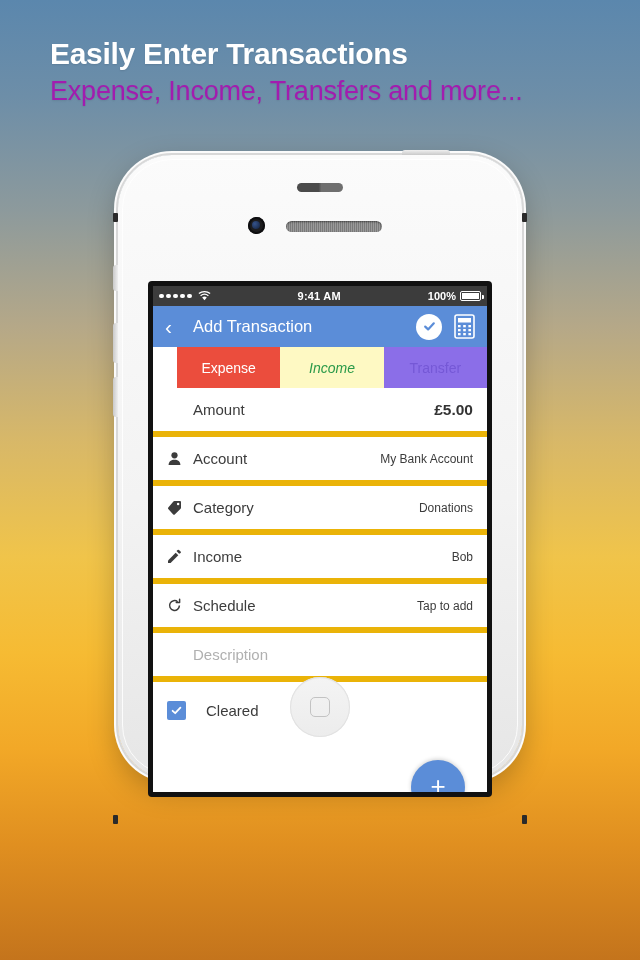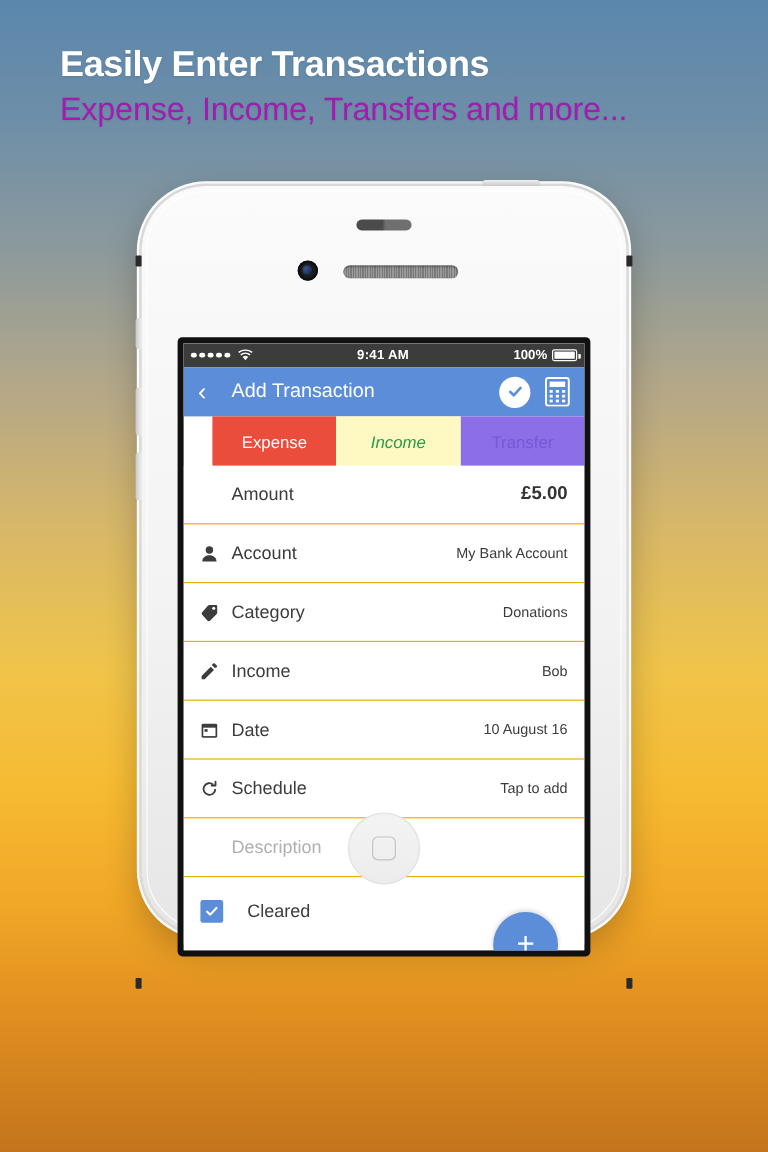--- a/index.html
+++ b/index.html
@@ -128,21 +128,21 @@
   .tab { flex:1; display:flex; align-items:center; justify-content:center;
          font-size:14px; cursor:pointer; }
   .tab.expense  { background:#eb4d3d; color:#ffffff;margin-left:24px; }
   .tab.income   { background:#fef9c3; color:#2b9a49;font-style:italic; }
   .tab.transfer { background:#8b6ee8; color:#7558d6; }
 
   
   .rows { background:#fff; }
   .row {
     display:flex; align-items:center; height:49px;
-    border-bottom:1px solid #eab308; padding:0 14px; cursor:pointer;
+    border-bottom:6px solid #eab308; padding:0 14px; cursor:pointer;
   }
   .row .ico { width:22px; display:flex; align-items:center; color:#3c3c3c; flex:0 0 22px; }
   .row .ico.empty { }
   .row .lbl { font-size:15px; color:#3c3c3c; margin-left:4px; }
   .row .lbl.placeholder { color:#b0b0b0; }
   .row .val { margin-left:auto; font-size:12px; color:#3c3c3c; }
   .row .val.amount { font-weight:bold; font-size:15.5px; color:#333; }
   .row.cleared { height:56px; border-bottom:none; }
   .chk {
     width:19px; height:19px; border-radius:2px; background:#5b8dd8;
@@ -286,31 +286,20 @@
           <div class="ico">
             <svg width="15" height="15" viewBox="0 0 15 15" fill="#3c3c3c">
               <path d="M1 11.4 L1 14 L3.6 14 L11.3 6.3 L8.7 3.7 Z"></path>
               <path d="M13.6 4 a1 1 0 0 0 0-1.4 L12 1 a1 1 0 0 0-1.4 0 L9.5 2.1 L12.1 4.7 Z"></path>
             </svg>
           </div>
           <div class="lbl">Income</div>
           <div class="val">Bob</div>
         </div>
 
-        <div class="row">
-          <div class="ico">
-            <svg width="15" height="15" viewBox="0 0 15 15" fill="#3c3c3c">
-              <rect x="1" y="2.2" width="13" height="11.6" rx="1.2"></rect>
-              <rect x="2.4" y="5.4" width="10.2" height="7" fill="#fff"></rect>
-              <rect x="3.4" y="6.6" width="2.6" height="2.2" fill="#3c3c3c"></rect>
-            </svg>
-          </div>
-          <div class="lbl">Date</div>
-          <div class="val">10 August 16</div>
-        </div>
 
         <div class="row">
           <div class="ico">
             <svg width="15" height="15" viewBox="0 0 15 15" fill="none" stroke="#3c3c3c" stroke-width="1.5">
               <path d="M12.4 7.5 a4.9 4.9 0 1 1-1.7-3.7"></path>
               <path d="M12.6 1.3 L12.6 4.6 L9.3 4.6" stroke-linecap="round" stroke-linejoin="round"></path>
             </svg>
           </div>
           <div class="lbl">Schedule</div>
           <div class="val">Tap to add</div>

